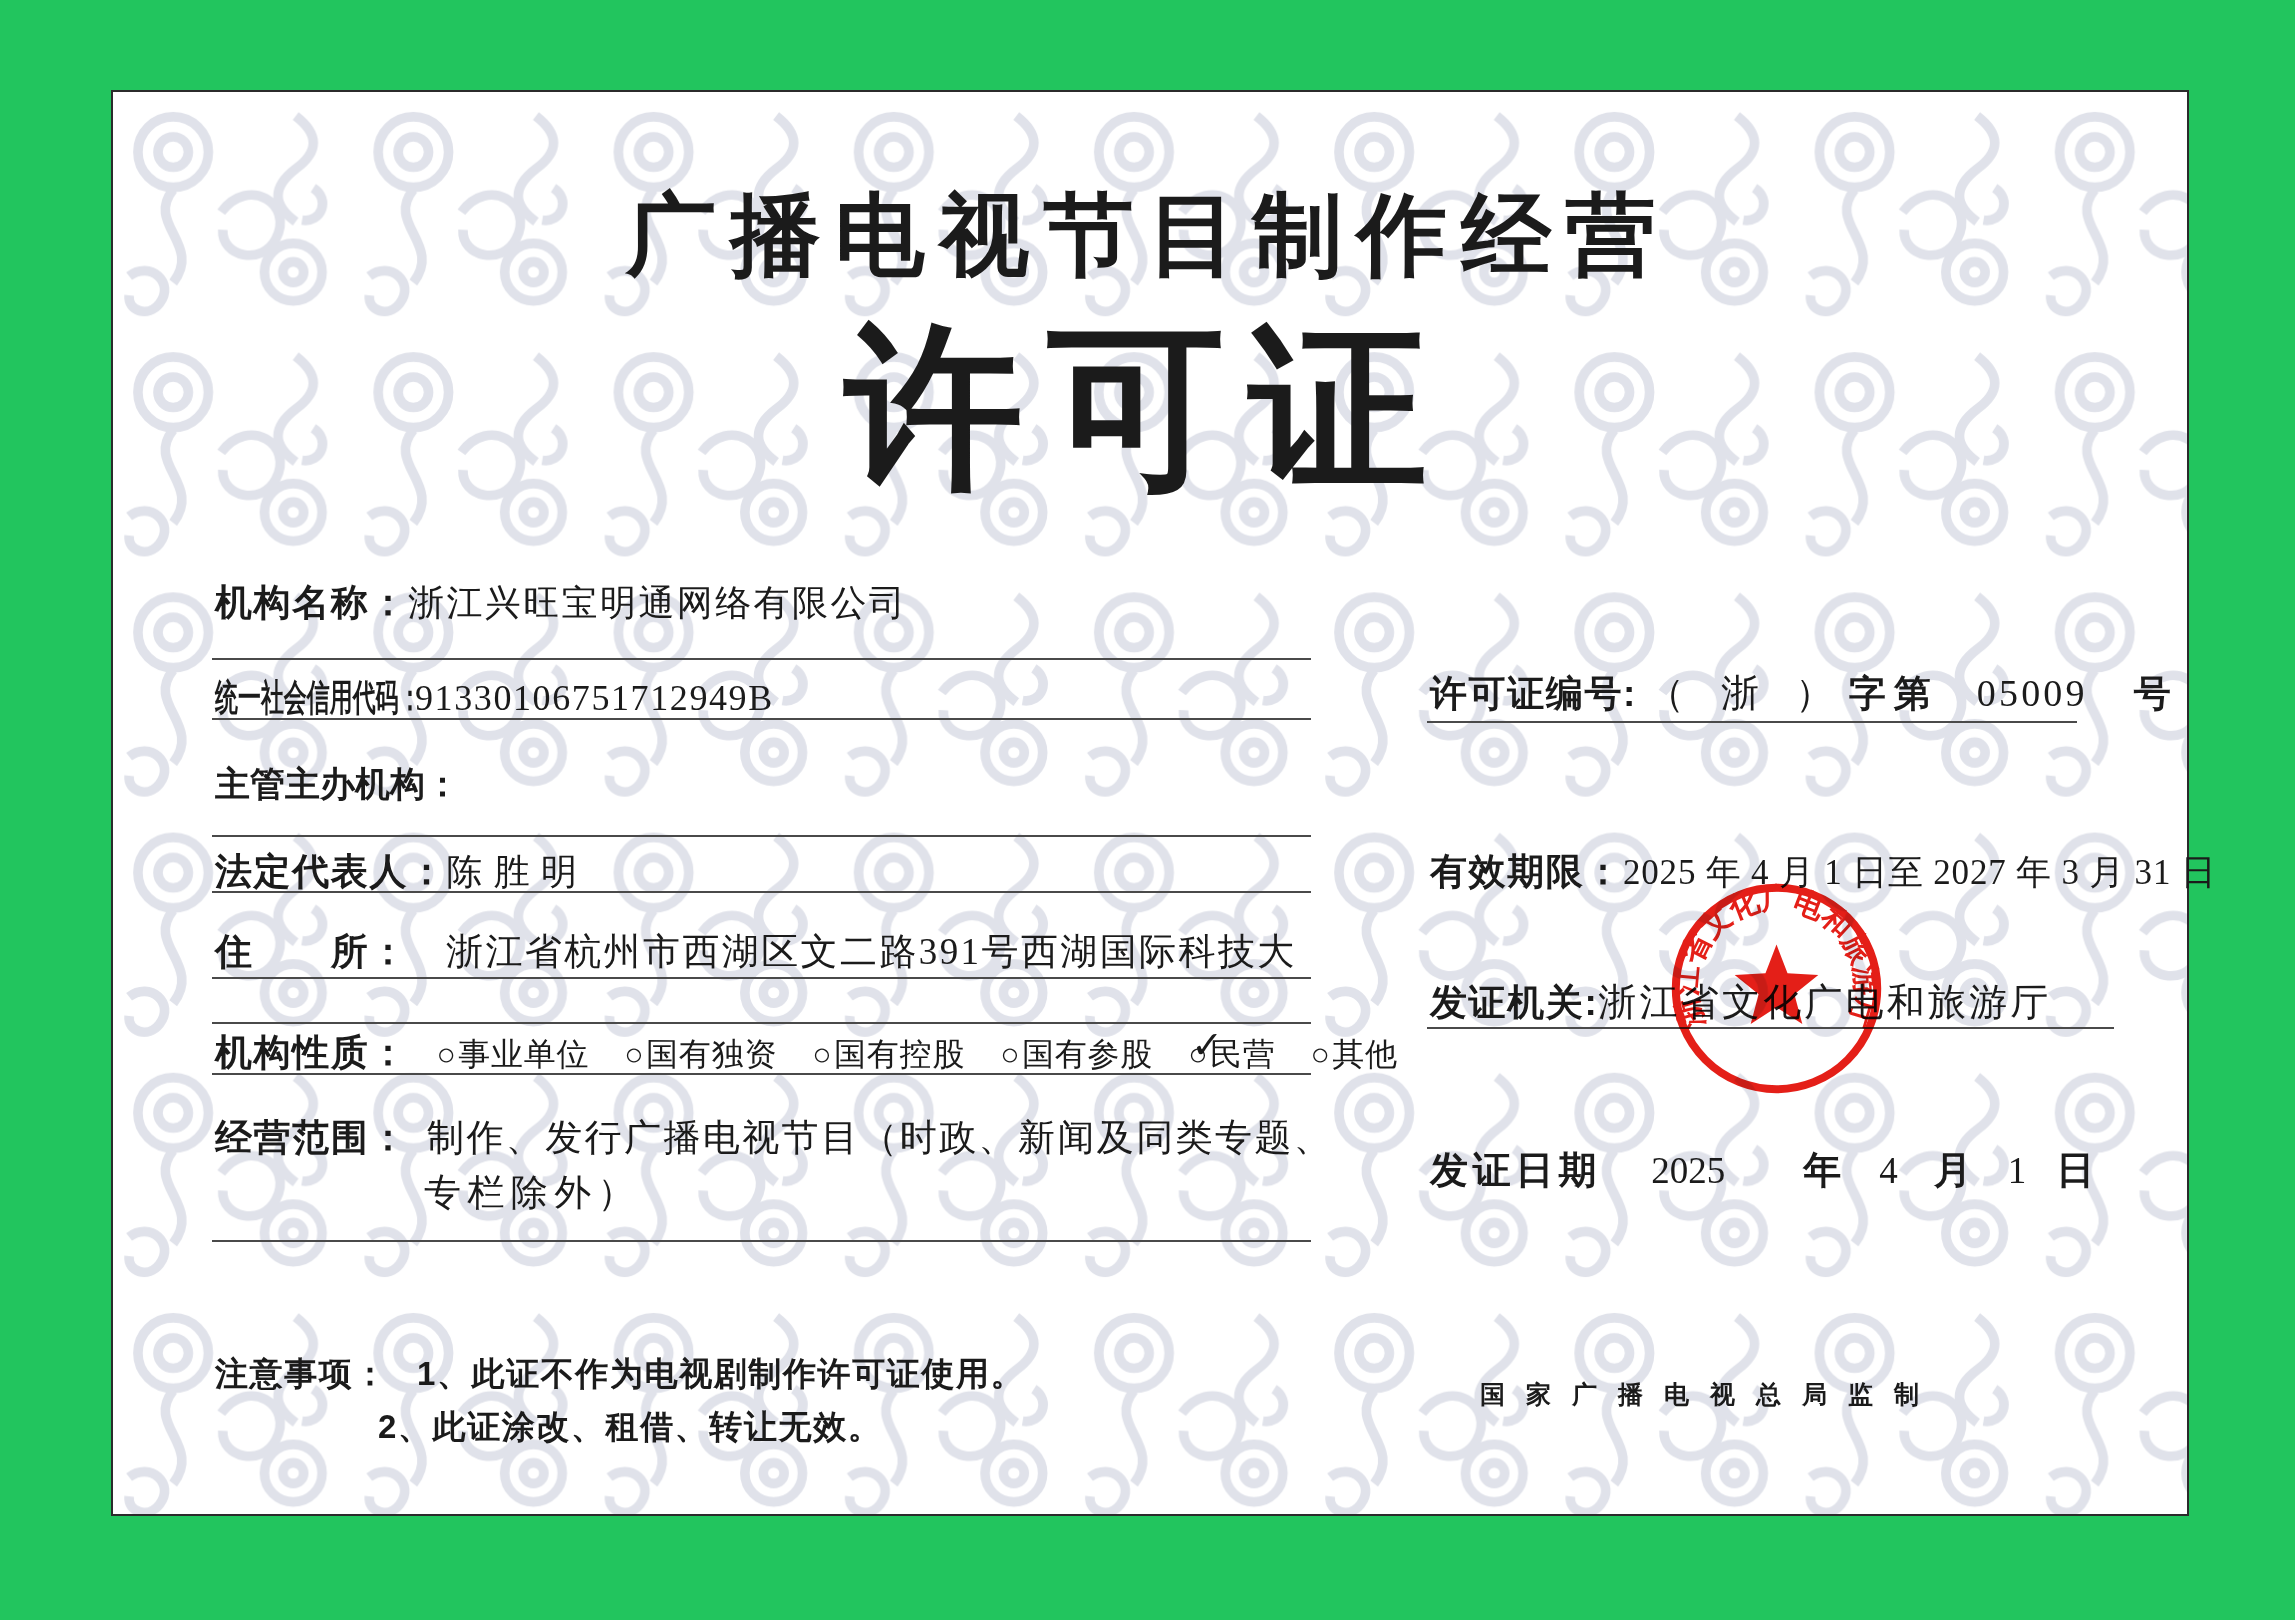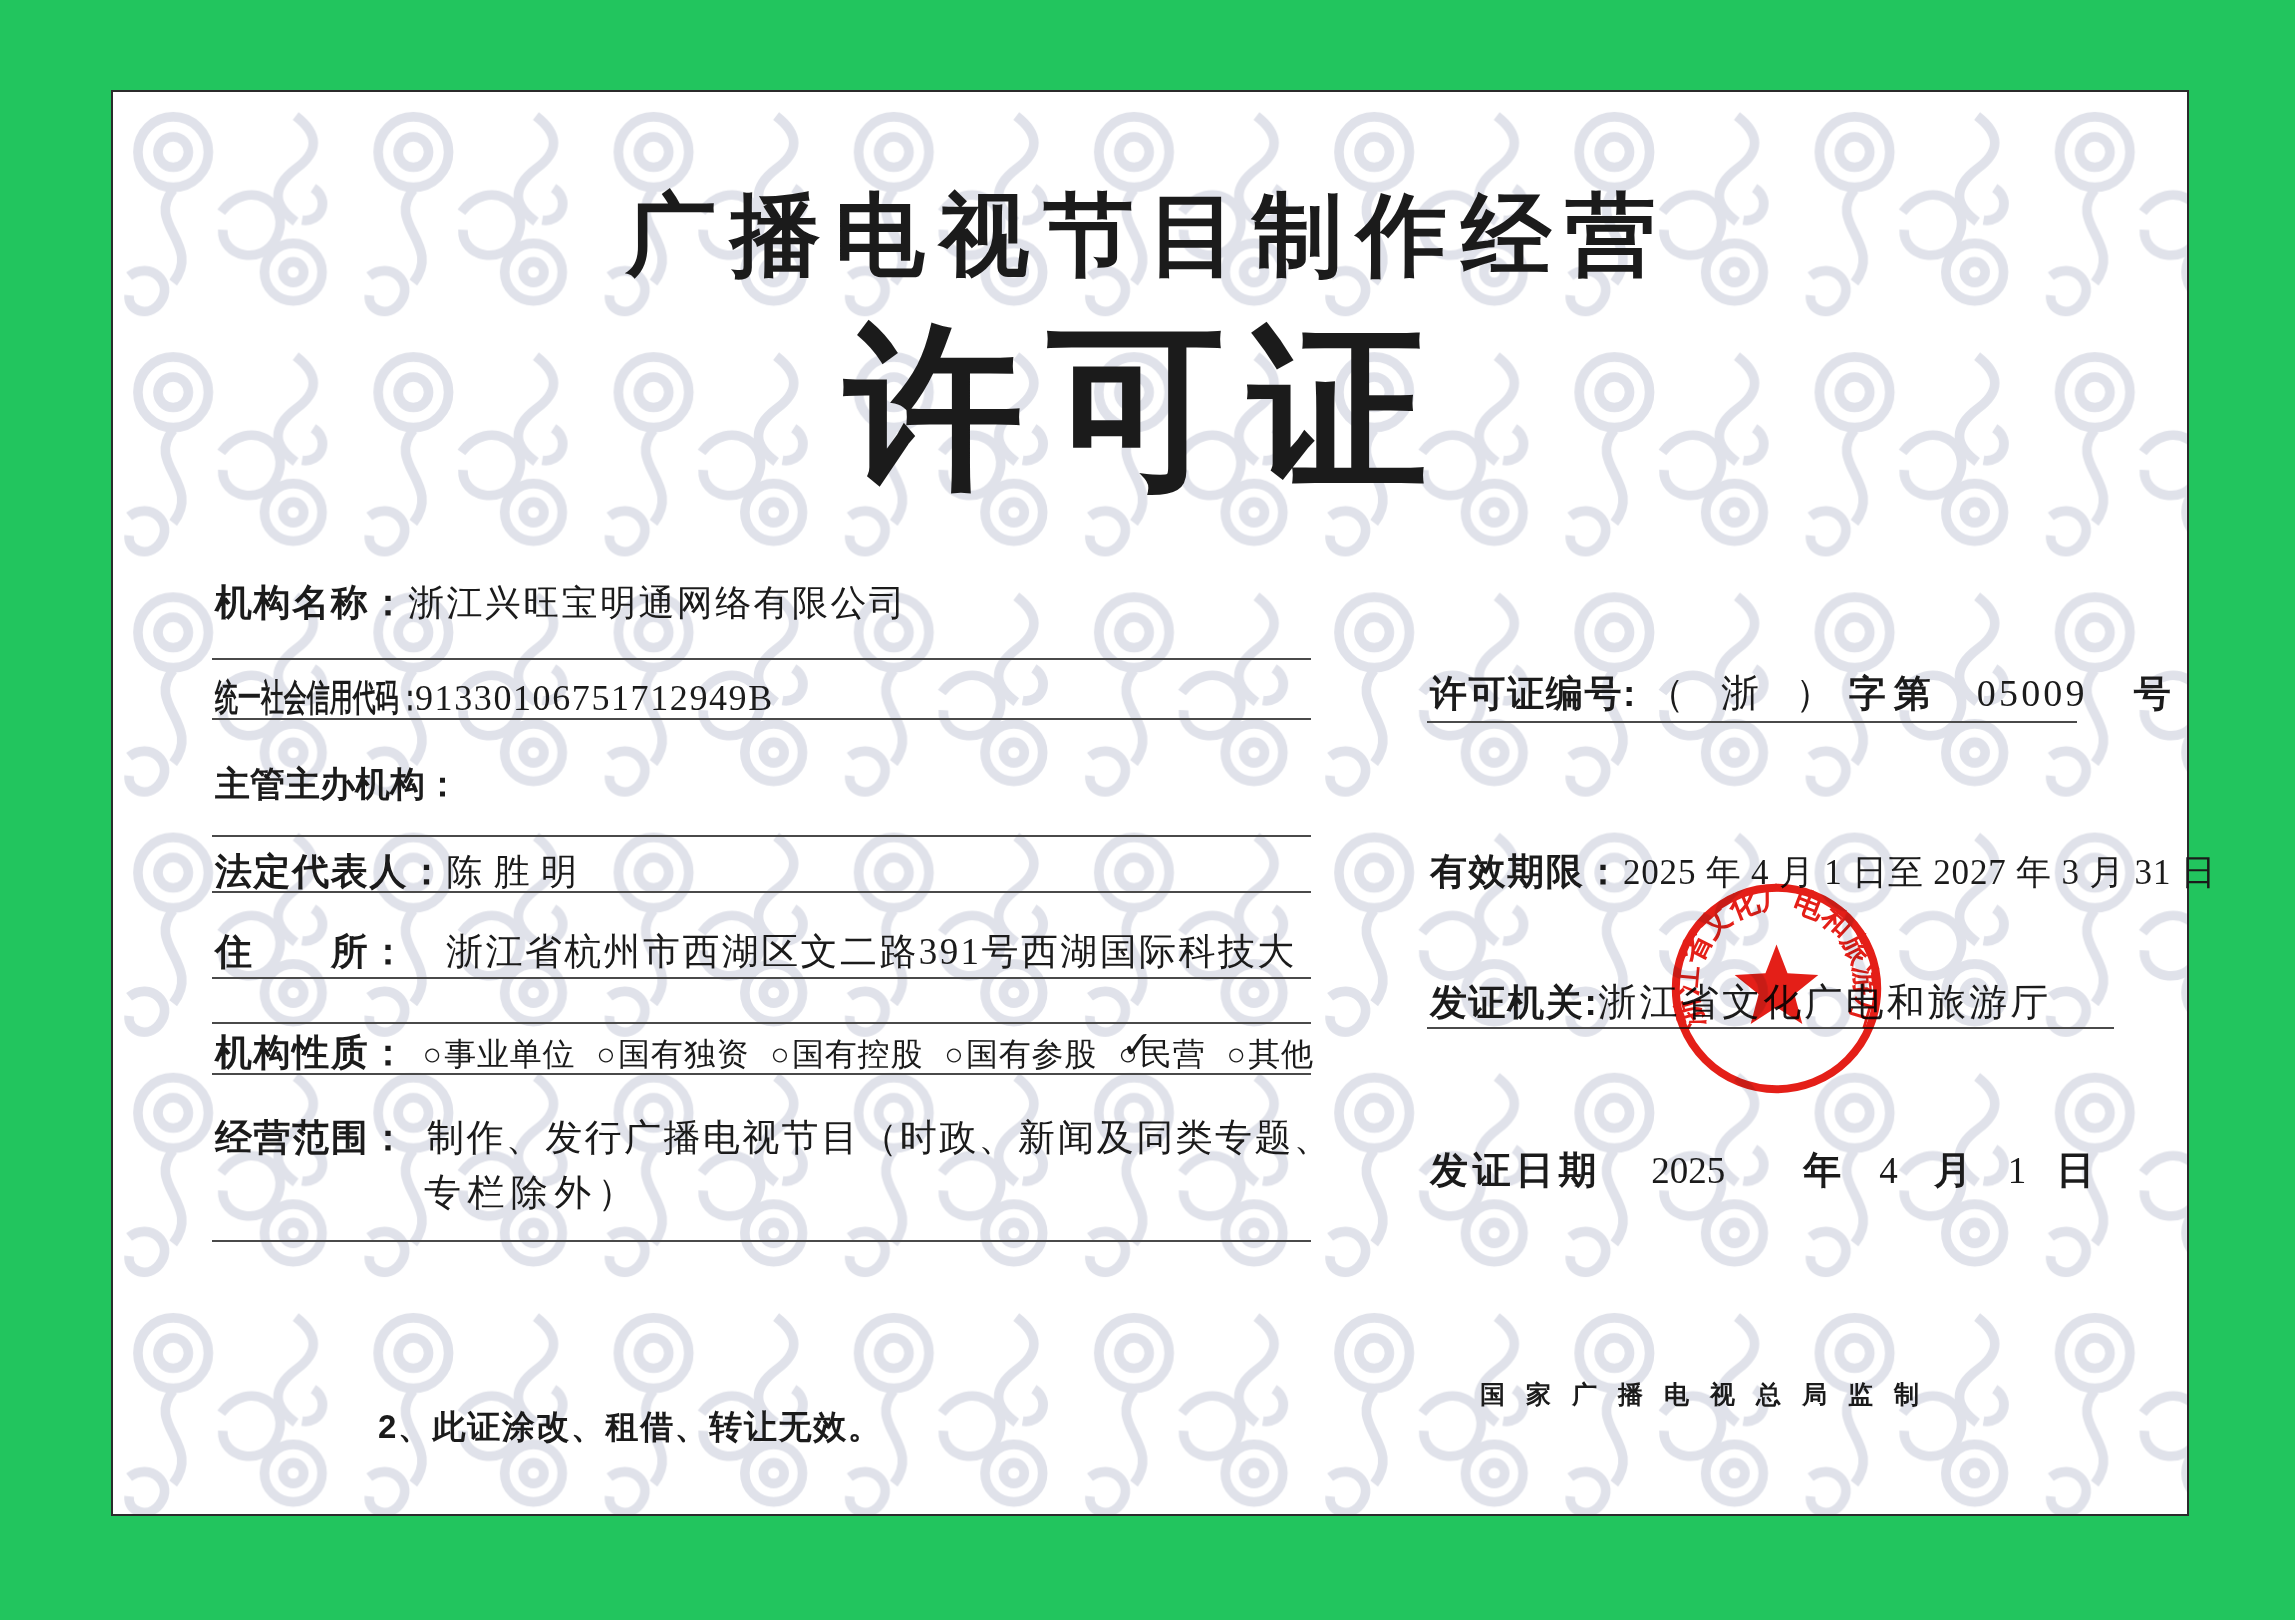--- a/index.html
+++ b/index.html
@@ -87,40 +87,44 @@
   </div>
   <div class="uline" style="left:212px;top:891px;width:1099px;"></div>
 
   <div class="row" style="left:215px;top:927px;gap:38px;">
     <span class="lab">住　　所：</span>
     <span class="val" style="font-size:37px;">浙江省杭州市西湖区文二路391号西湖国际科技大</span>
   </div>
   <div class="uline" style="left:212px;top:977px;width:1099px;"></div>
   <div class="uline" style="left:212px;top:1022px;width:1099px;"></div>
 
-  <div class="row" style="left:215px;top:1028px;">
+  <div class="row" style="left:215px;top:1028px;gap:14px;">
     <span class="lab" style="margin-right:14.4px;">机构性质：</span>
     <span class="opt"><span class="circ">○</span><span>事业单位</span></span>
     <span class="opt"><span class="circ">○</span><span>国有独资</span></span>
     <span class="opt"><span class="circ">○</span><span>国有控股</span></span>
     <span class="opt"><span class="circ">○</span><span>国有参股</span></span>
     <span class="opt"><span class="checkwrap"><span class="circ">○</span><span class="tick">✓</span></span><span>民营</span></span>
     <span class="opt"><span class="circ">○</span><span>其他</span></span>
   </div>
   <div class="uline" style="left:212px;top:1073px;width:1099px;"></div>
 
   <div class="row" style="left:215px;top:1113px;">
     <span class="lab" style="margin-right:19px;">经营范围：</span>
     <span class="val" style="font-size:37px;">制作、发行广播电视节目（时政、新闻及同类专题、</span>
   </div>
   <div class="row" style="left:424px;top:1168px;">
     <span class="val" style="font-size:37px;letter-spacing:6.4px;">专栏除外）</span>
   </div>
   <div class="uline" style="left:212px;top:1240px;width:1099px;"></div>
 
+  <div class="row" style="left:215px;top:1352px;">
+    <span class="note" style="margin-right:29px;">注意事项：</span>
+    <span class="note">1、此证不作为电视剧制作许可证使用。</span>
+  </div>
   <div class="row" style="left:378px;top:1405px;">
     <span class="note">2、此证涂改、租借、转让无效。</span>
   </div>
 
   <div class="row" style="left:1430px;top:668px;">
     <span class="lab">许可证编号:</span>
     <span class="val" style="font-size:38px;margin-left:9.6px;">（</span>
     <span class="val" style="font-size:38px;margin-left:34px;">浙</span>
     <span class="val" style="font-size:38px;margin-left:34px;">）</span>
     <span class="lab" style="margin-left:13px;letter-spacing:8px;">字第</span>

